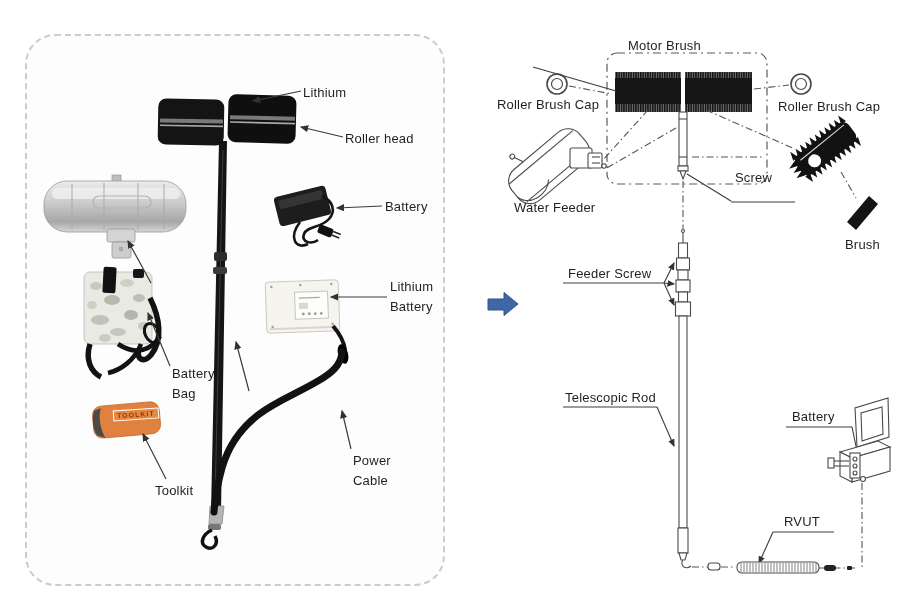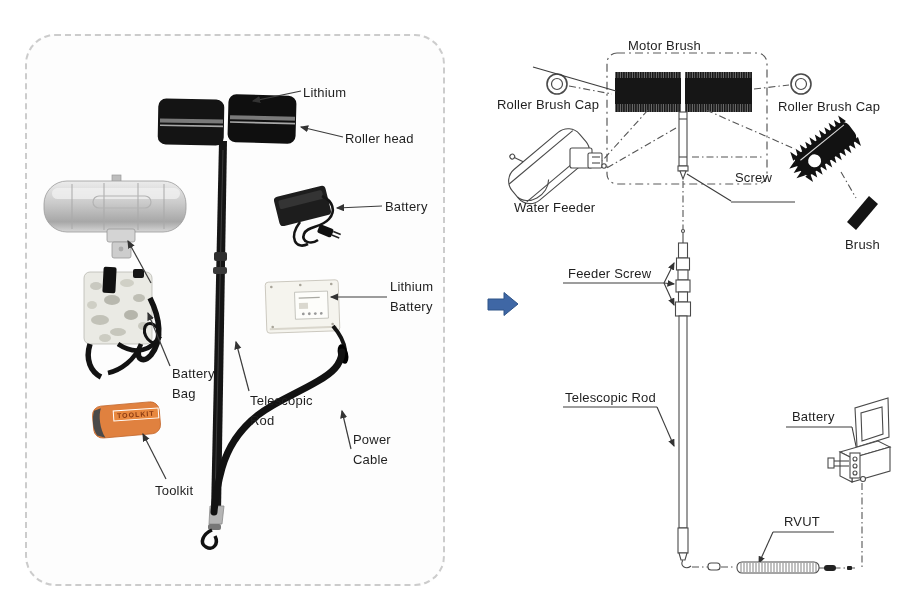--- a/index.html
+++ b/index.html
@@ -309,23 +309,21 @@
     </g>
   </svg>
 
   <div class="lbl" style="left:303px;top:83px">Lithium</div>
   <div class="lbl" style="left:345px;top:129px">Roller head</div>
   <div class="lbl" style="left:385px;top:197px">Battery</div>
   <div class="lbl" style="left:390px;top:277px">Lithium
 Battery</div>
   <div class="lbl" style="left:172px;top:364px">Battery
 Bag</div>
-  <div class="lbl" style="left:250px;top:391px">Telescopic
-Rod</div>
-  <div class="lbl" style="left:353px;top:430px">Power
+  <div class="lbl" style="left:353px;top:451px">Power
 Cable</div>
   <div class="lbl" style="left:155px;top:481px">Toolkit</div>
   <div class="toolkit-tag">TOOLKIT</div>
 
   <div class="lbl" style="left:628px;top:36px">Motor Brush</div>
   <div class="lbl" style="left:497px;top:95px">Roller Brush Cap</div>
   <div class="lbl" style="left:778px;top:97px">Roller Brush Cap</div>
   <div class="lbl" style="left:514px;top:198px">Water Feeder</div>
   <div class="lbl" style="left:735px;top:168px">Screw</div>
   <div class="lbl" style="left:845px;top:235px">Brush</div>

